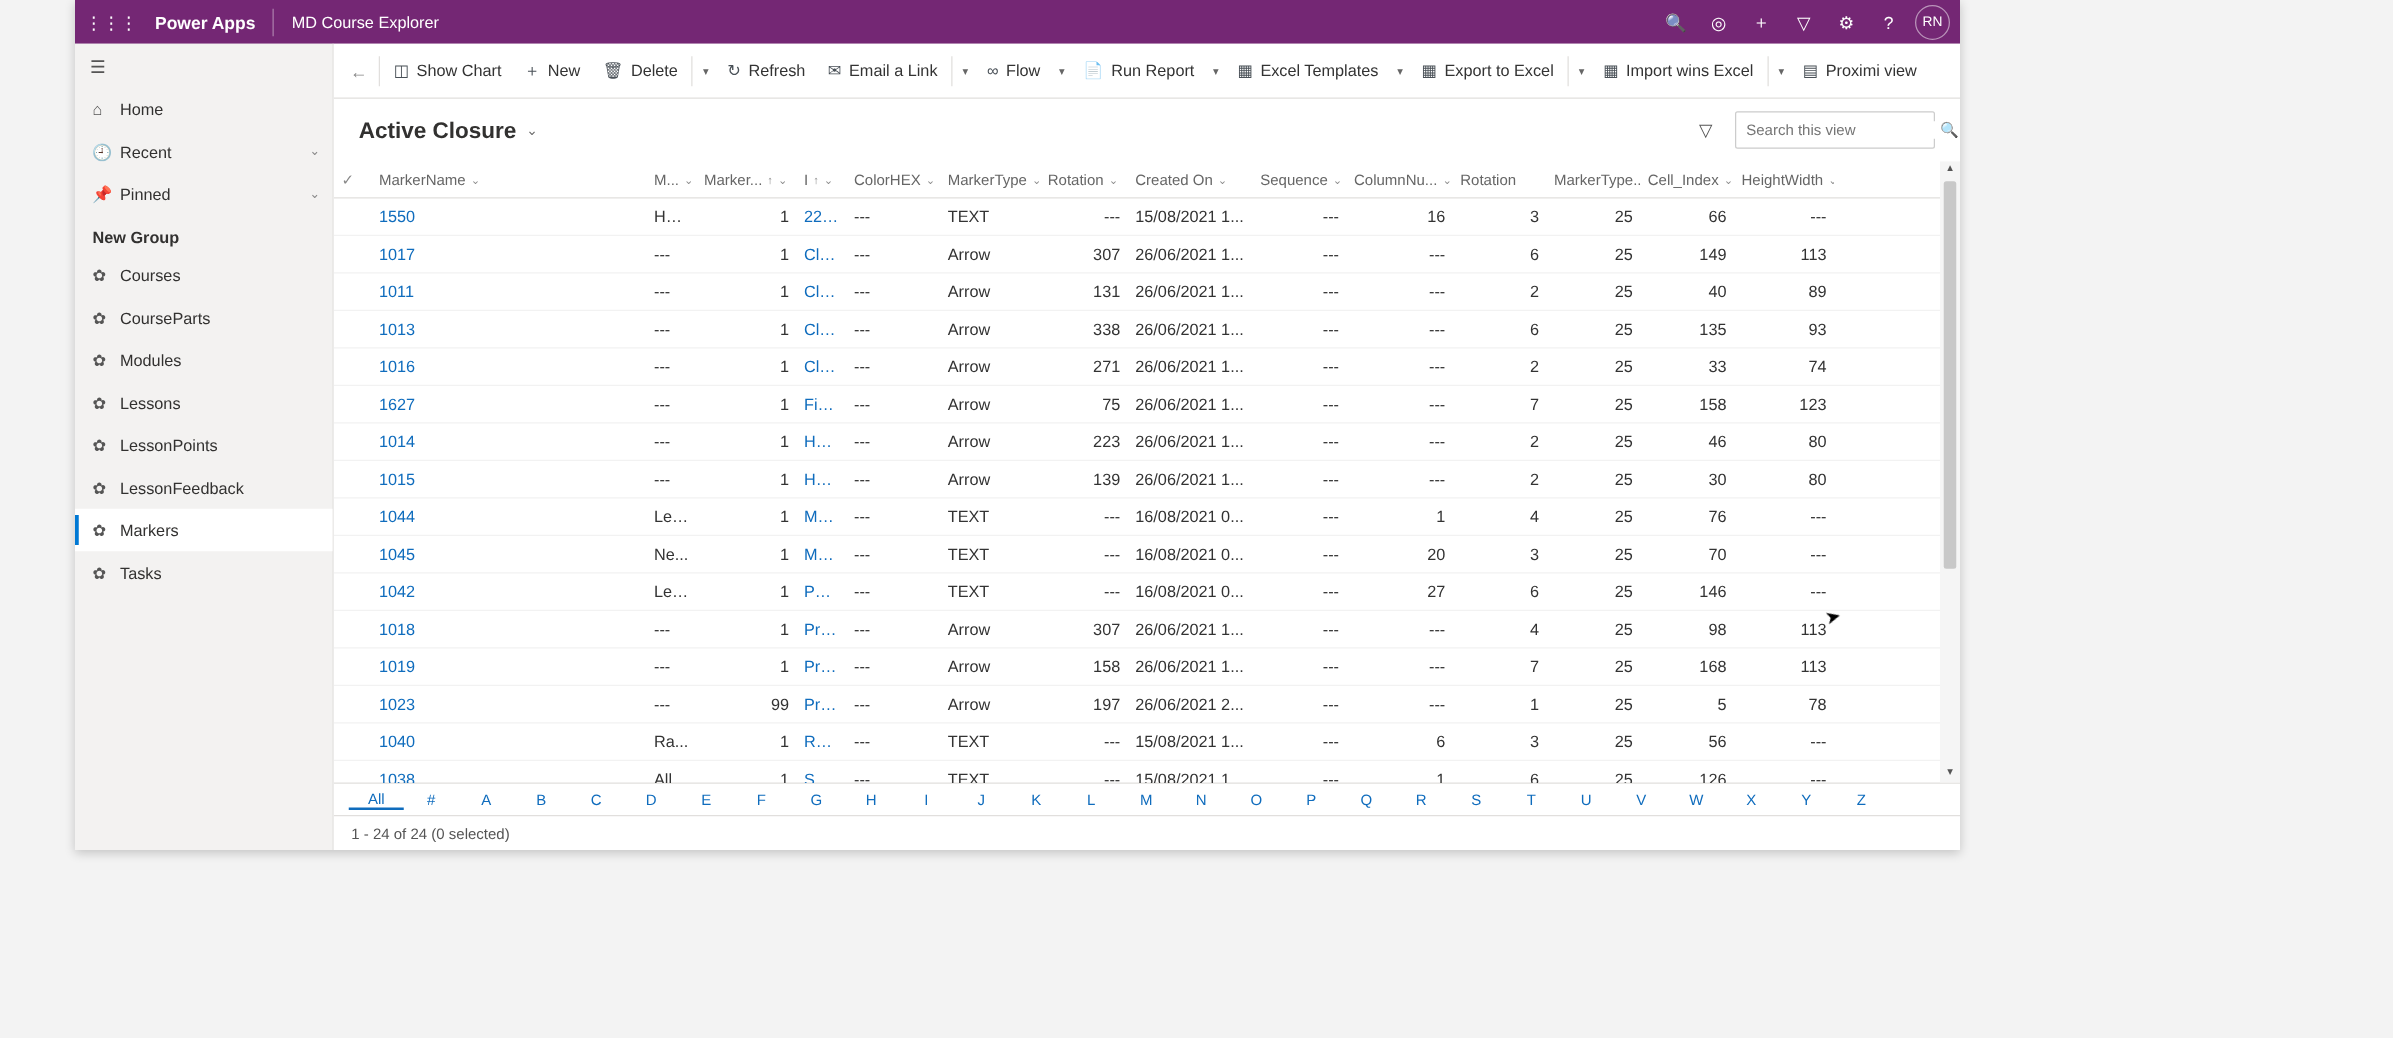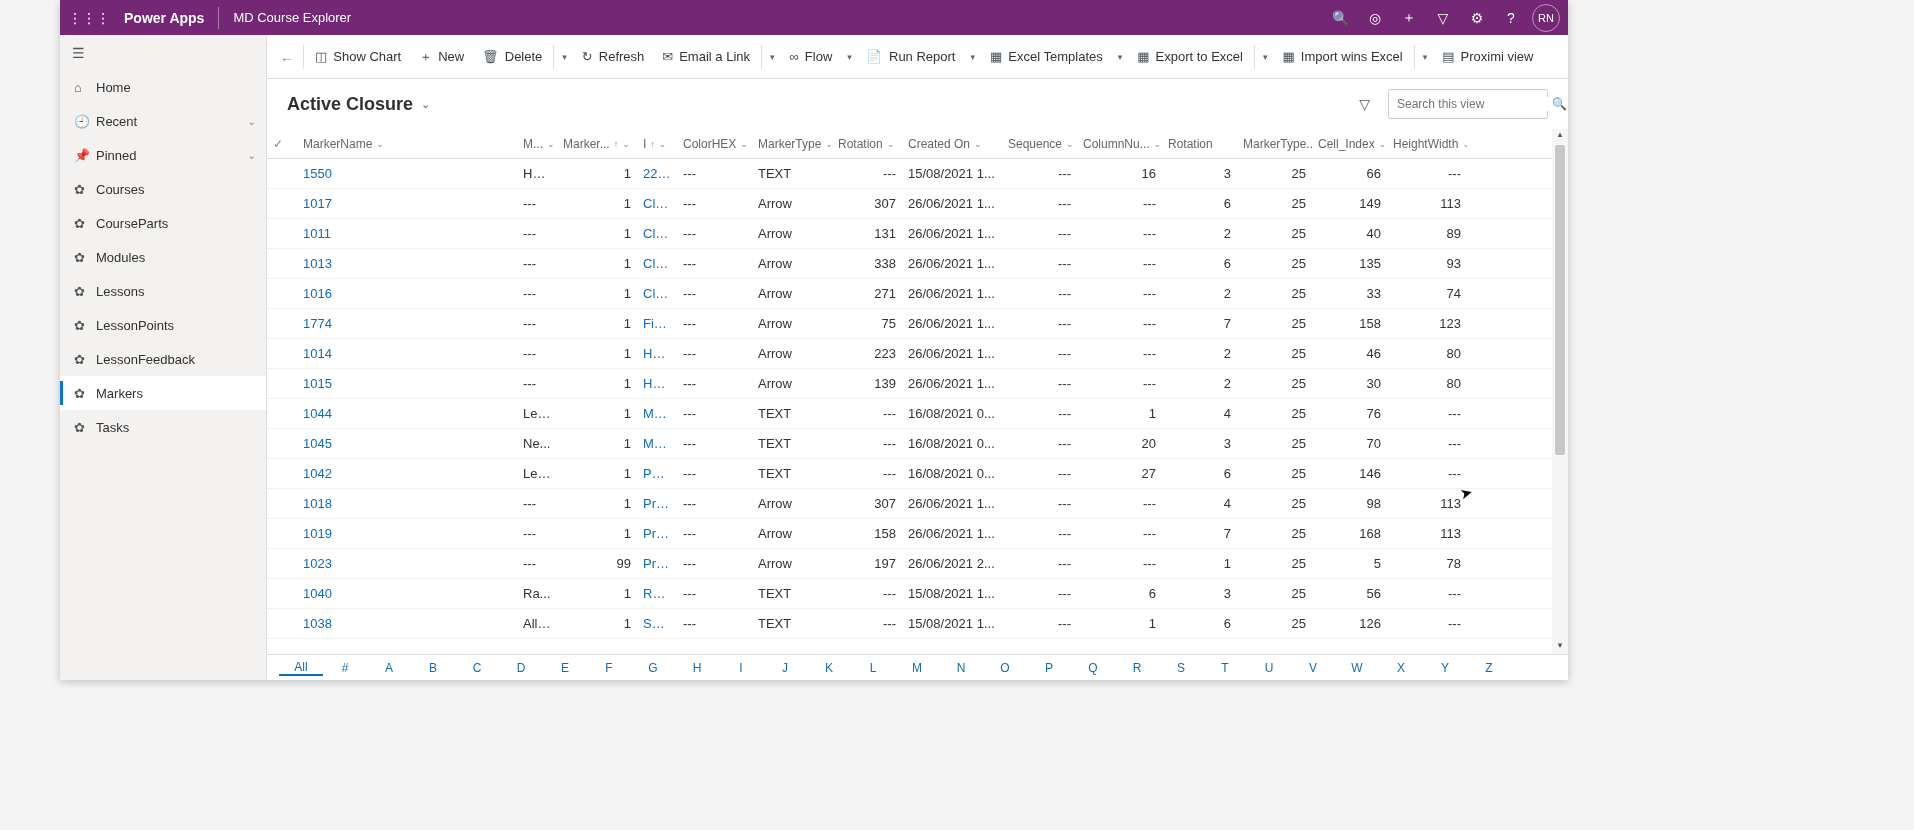--- a/index.html
+++ b/index.html
@@ -99,20 +99,21 @@
       <div class="nav-item">
           <span class="nicon">🕘</span>
           <span>Recent</span>
           <span class="nav-chevron">⌄</span>
         </div>
       <div class="nav-item">
           <span class="nicon">📌</span>
           <span>Pinned</span>
           <span class="nav-chevron">⌄</span>
         </div>
+      <div class="nav-group">New Group</div>
       <div id="nav-items">
           <div class="nav-item">
             <span class="nicon">✿</span>
             <span>Courses</span>
           </div>
           <div class="nav-item">
             <span class="nicon">✿</span>
             <span>CourseParts</span>
           </div>
           <div class="nav-item">
@@ -356,21 +357,21 @@
                 <div class="cell" style="width:100px">26/06/2021 1...</div>
                 <div class="cell num" style="width:75px">---</div>
                 <div class="cell num" style="width:85px">---</div>
                 <div class="cell num" style="width:75px">2</div>
                 <div class="cell num" style="width:75px">25</div>
                 <div class="cell num" style="width:75px">33</div>
                 <div class="cell num" style="width:80px">74</div>
               </div>
               <div class="grid-row">
                 <div class="cell checkcell"></div>
-                <div class="cell linkc" style="width:220px">1774</div>
+                <div class="cell linkc" style="width:220px">1627</div>
                 <div class="cell" style="width:40px">---</div>
                 <div class="cell num" style="width:80px">1</div>
                 <div class="cell linkc" style="width:40px">Figure (</div>
                 <div class="cell" style="width:75px">---</div>
                 <div class="cell" style="width:80px">Arrow</div>
                 <div class="cell num" style="width:70px">75</div>
                 <div class="cell" style="width:100px">26/06/2021 1...</div>
                 <div class="cell num" style="width:75px">---</div>
                 <div class="cell num" style="width:85px">---</div>
                 <div class="cell num" style="width:75px">7</div>
@@ -580,17 +581,18 @@
           <span>R</span>
           <span>S</span>
           <span>T</span>
           <span>U</span>
           <span>V</span>
           <span>W</span>
           <span>X</span>
           <span>Y</span>
           <span>Z</span>
         </div>
+      <div class="status">1 - 24 of 24 (0 selected)</div>
     </div>
   </div>
 </div>
 
 <div class="cursor-img" id="cursor" style="left: 1460px; top: 484px;">➤</div>
 
 </body></html>

